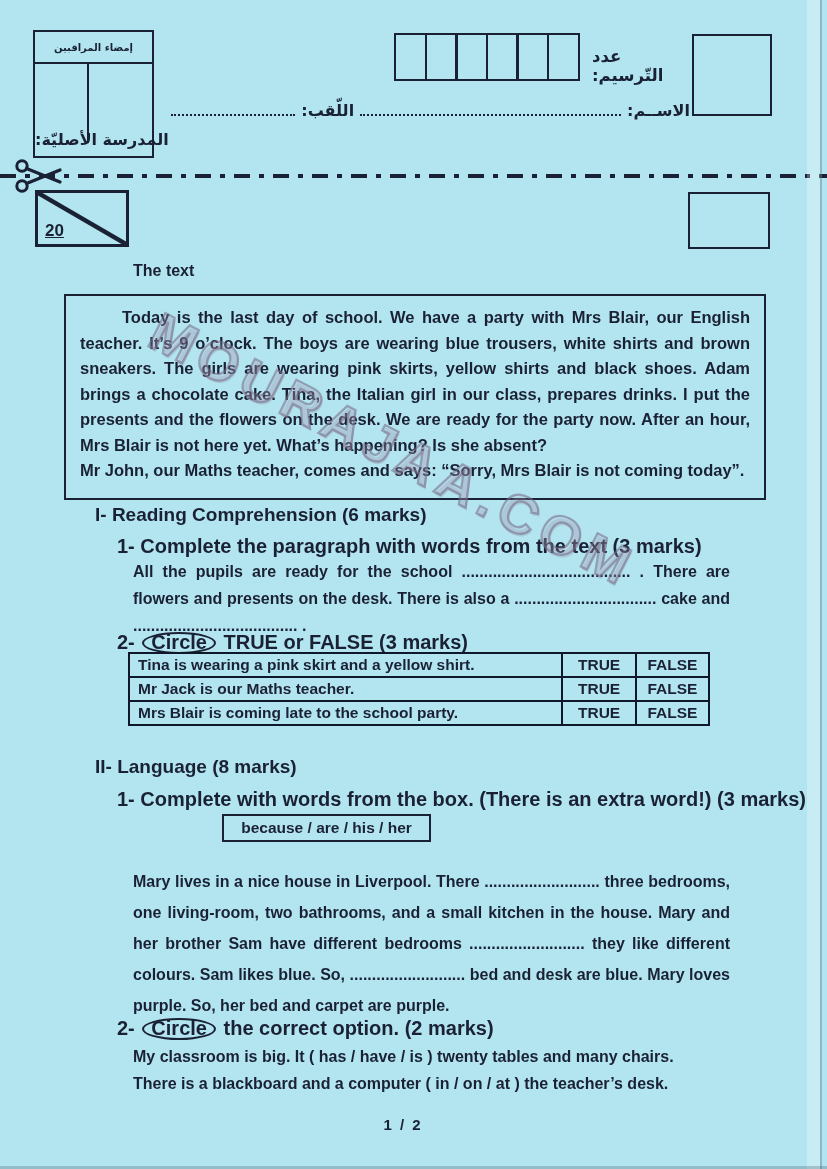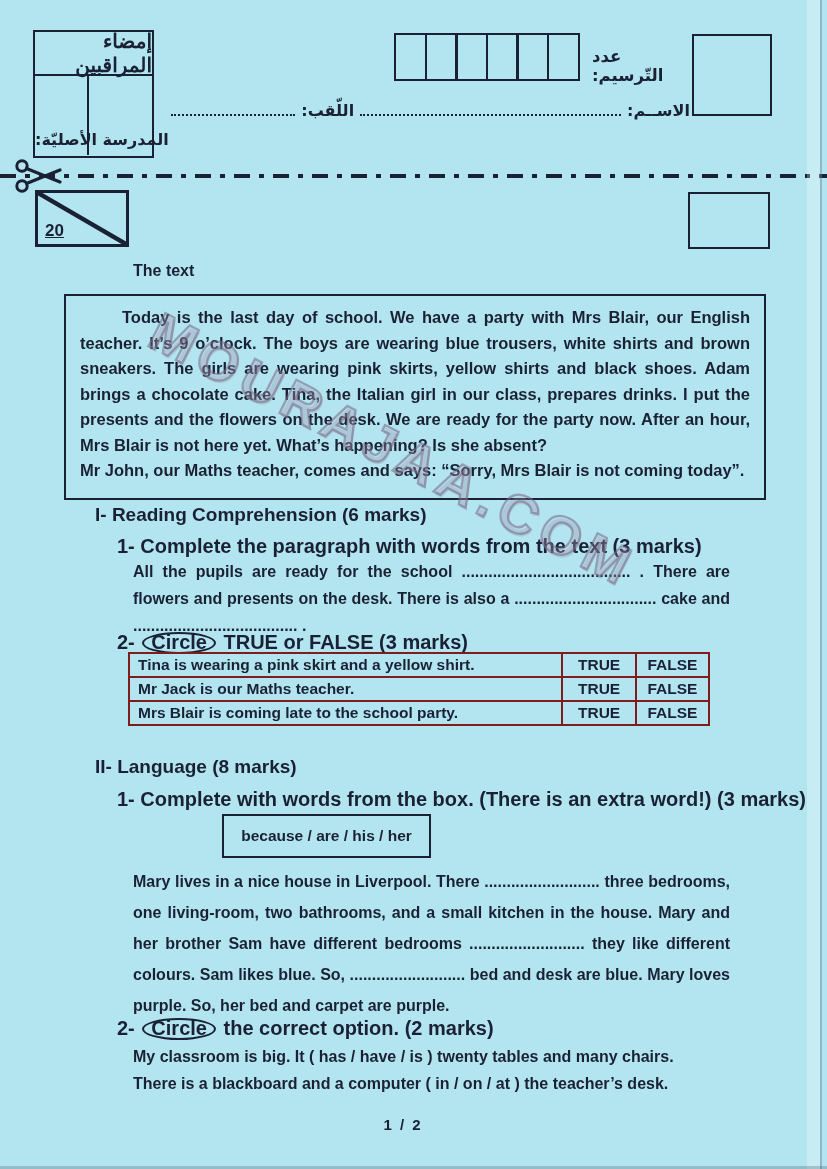--- a/index.html
+++ b/index.html
@@ -11,21 +11,21 @@
   }
   
   .edge-right-band { position:absolute; top:0; bottom:0; right:7px; width:13px; background:rgba(255,255,255,.28); }
   .edge-right-line { position:absolute; top:0; bottom:0; right:5px; width:2px; background:rgba(96,128,148,.45); }
   .edge-bottom { position:absolute; left:0; right:0; bottom:0; height:3px; background:rgba(70,95,110,.30); }
 
   .ar { font-family:"DejaVu Sans",sans-serif; direction:rtl; font-weight:bold; }
 
   
   .sup-box { position:absolute; left:33px; top:30px; width:121px; height:128px; border:2.5px solid #1b2135; }
-  .sup-box .hd { height:44px; border-bottom:2.5px solid #1b2135; display:flex; align-items:center; justify-content:center; font-size:20px;font-family:Liberation Serif, serif; }
+  .sup-box .hd { height:32px; border-bottom:2.5px solid #1b2135; display:flex; align-items:center; justify-content:center; font-size:10px; }
   .sup-box .cells { display:flex; height:79px; }
   .sup-box .c1 { width:46%; border-right:2.5px solid #1b2135; }
   .sup-box .c2 { width:54%; }
 
   .grid6 { position:absolute; left:394px; top:33px; display:flex; }
   .grid6 .cell { width:33px; height:48px; border:2.5px solid #1b2135; margin-left:-2.5px; }
   .grid6 .cell:first-child { margin-left:0; }
 
   .reg-label { position:absolute; left:592px; top:47px; width:98px; font-size:16.5px; text-align:left; }
   .reg-box { position:absolute; left:692px; top:34px; width:80px; height:82px; border:2.5px solid #1b2135; }
@@ -60,25 +60,25 @@
     text-shadow:2px 2px 0 rgba(140,128,150,.25); pointer-events:none; z-index:5; }
 
   
   .sec-title { position:absolute; font-size:19px; font-weight:800; }
   .item-label { position:absolute; font-size:20px; font-weight:bold; }
   .body-text { position:absolute; left:133px; width:597px; font-size:16px; font-weight:600; text-align:justify; }
 
   .circled { display:inline-block; border:2px solid #1b2135; border-radius:50%; padding:0 7px 1px 7px; margin:0 2px; line-height:17px; }
 
   table.tf { position:absolute; left:128px; top:652px; width:582px; border-collapse:collapse; }
-  table.tf td { border:2px solid #7f1d1d; font-size:15.5px; font-weight:600; height:24px; padding:1px 8px; }
+  table.tf td { border:2px solid #0f172a; font-size:15.5px; font-weight:600; height:24px; padding:1px 8px; }
   table.tf td.stmt { width:432px; }
   table.tf td.opt { width:73px; text-align:center; font-weight:bold;margin-left:35px; }
 
-  .word-box { position:absolute; left:222px; top:814px; width:209px; height:44px; border:2px solid #1b2135;
+  .word-box { position:absolute; left:222px; top:814px; width:209px; height:28px; border:2px solid #1b2135;
     display:flex; align-items:center; justify-content:center; font-size:15.5px; font-weight:bold; }
 
   .footer { position:absolute; left:0; top:1116px; width:806px; text-align:center; font-size:15px; font-weight:bold; letter-spacing:2px; }
 </style>
 </head>
 <body>
 
 <div class="page">
 
   <div class="sup-box">

